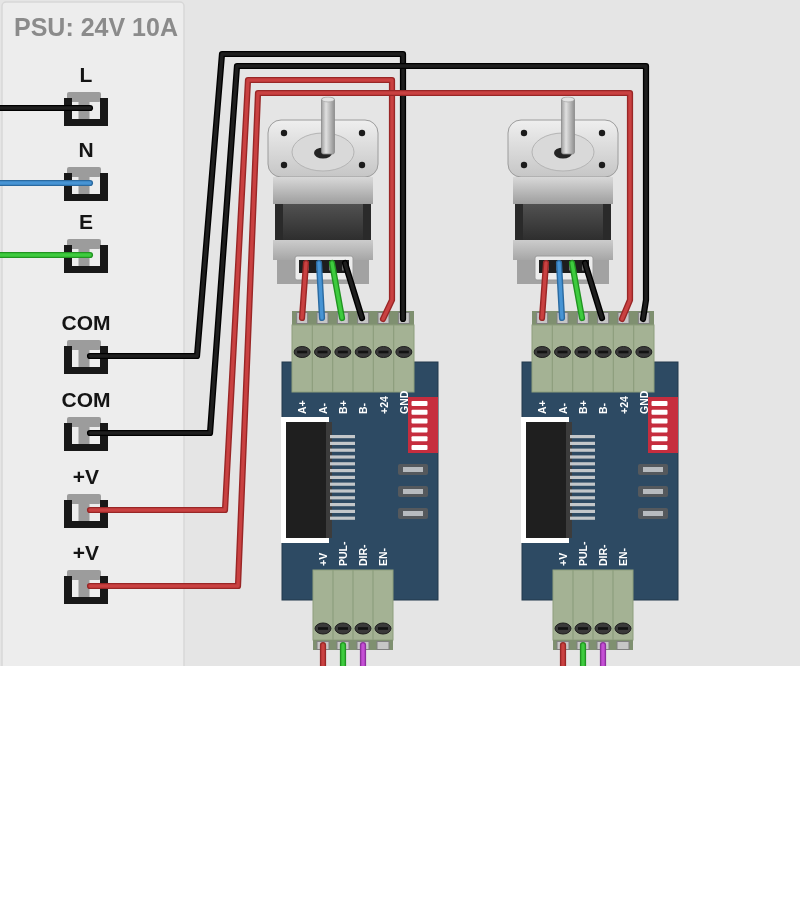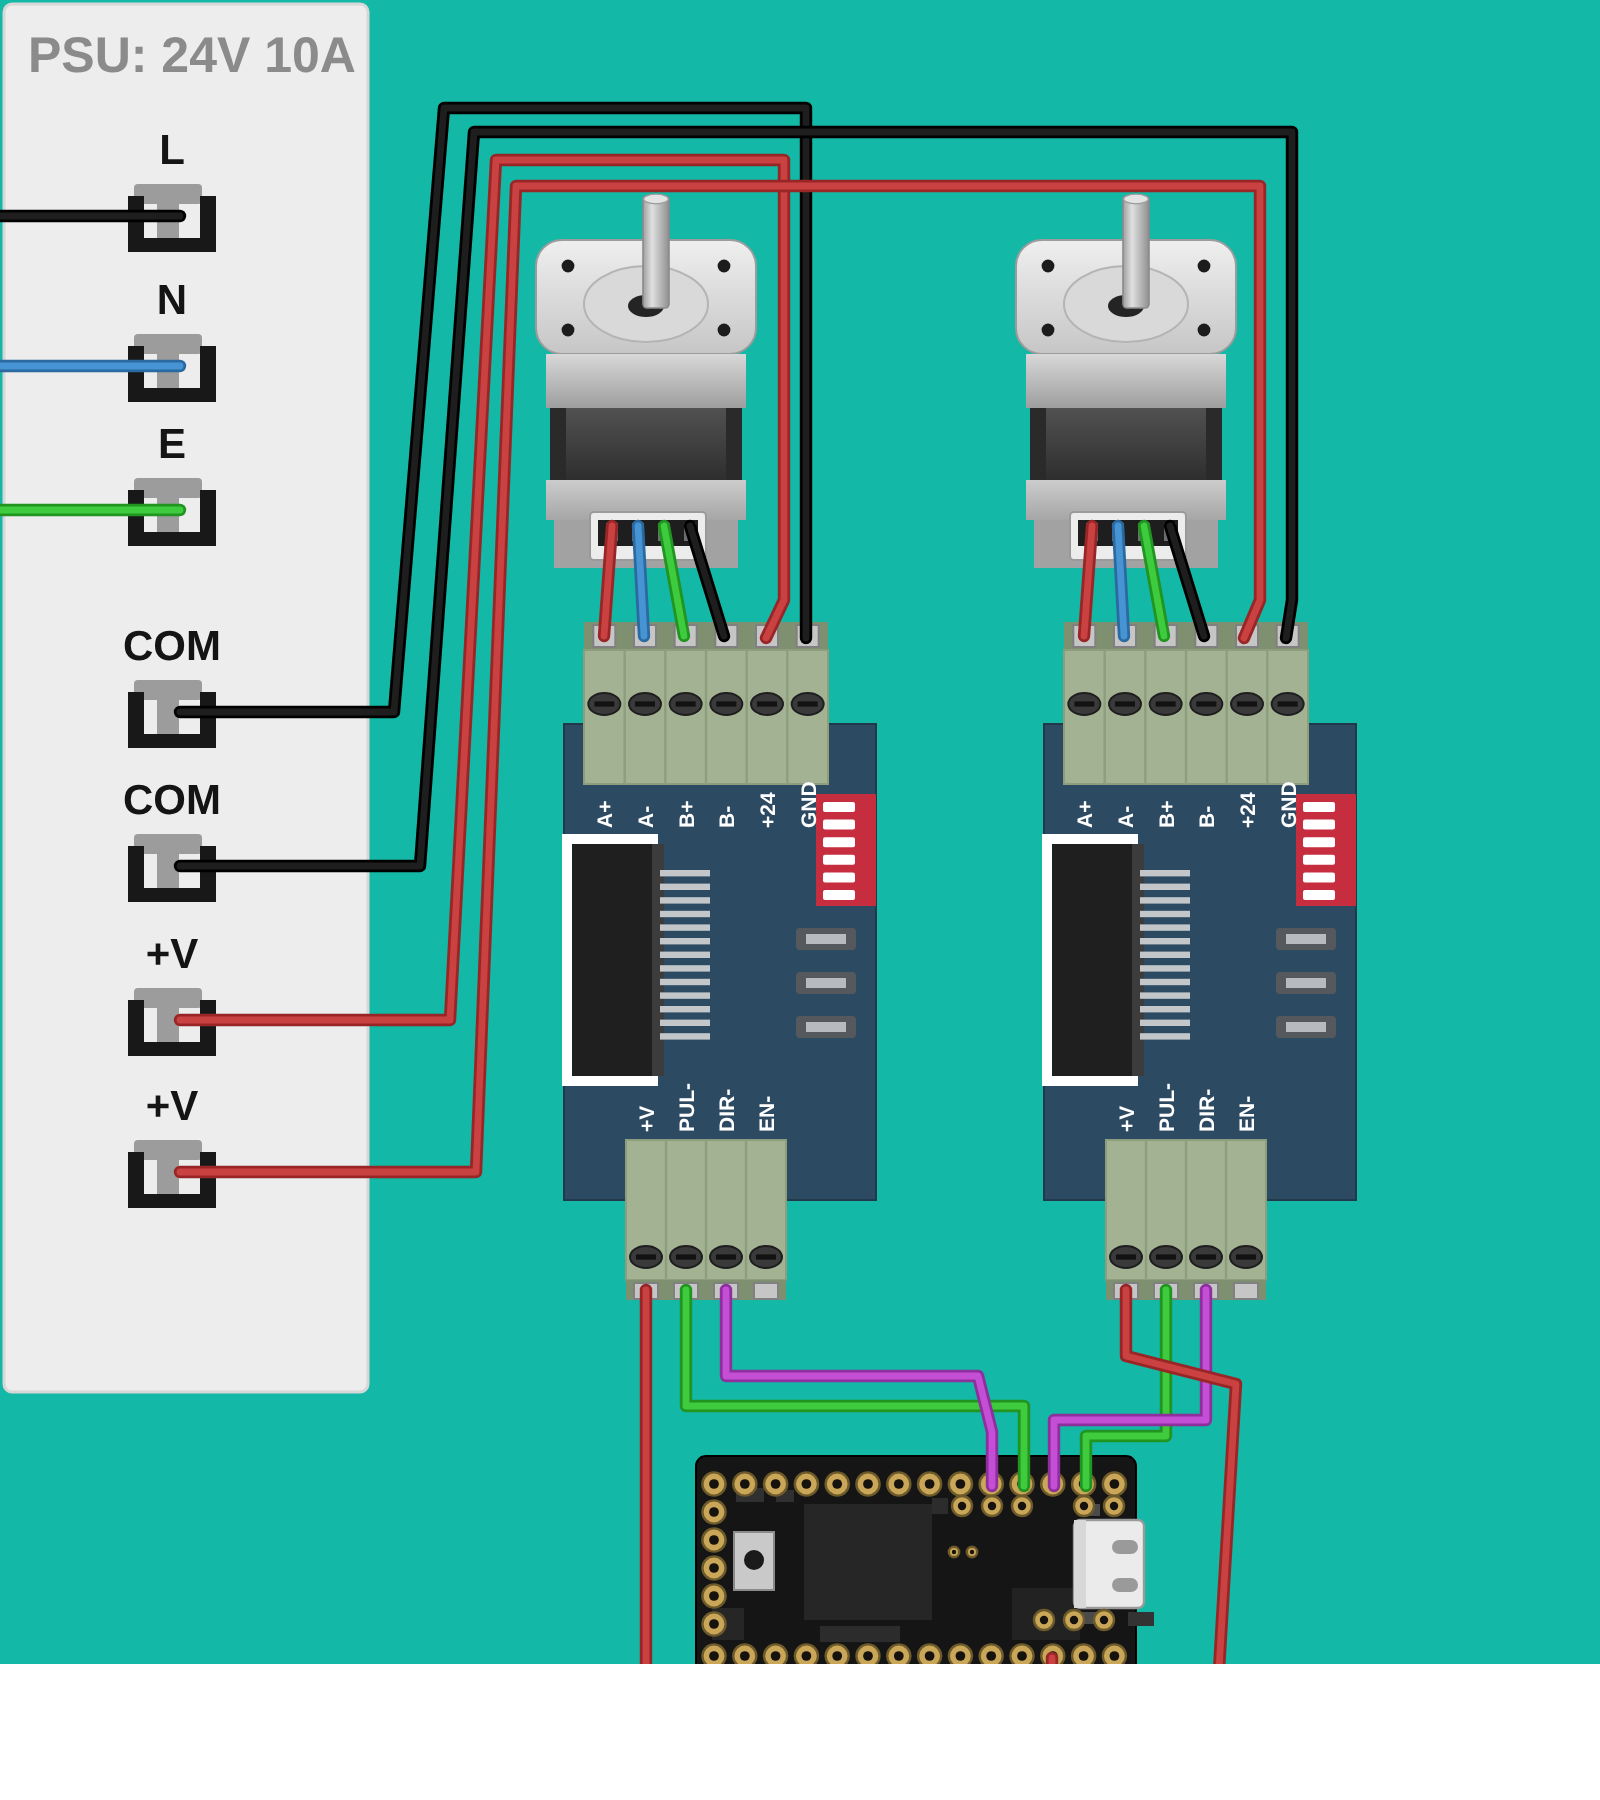--- a/index.html
+++ b/index.html
@@ -1,21 +1,21 @@
 <!DOCTYPE html>
 <html style="--psu-bg: #ededed; --psu-title-gray: #8b8b8b; --pcb-blue: #2d4a63; --terminal-green: #a4b294; --terminal-green-dark: #7f9070; --dip-red: #c62d3e; --teensy-black: #151515; --pin-gold: #c9a658; --usb-silver: #ebebeb;"><head>
 <meta charset="utf-8">
 <style>
   :root{
     --psu-bg:#ededed; --psu-title-gray:#8b8b8b; --pcb-blue:#2d4a63;
     --terminal-green:#a4b294; --terminal-green-dark:#7f9070; --dip-red:#c62d3e;
     --teensy-black:#151515; --pin-gold:#c9a658; --usb-silver:#ebebeb;
   }
   html,body{margin:0;padding:0;background:#ffffff;}
-  .stage{width:800px;height:832px;position:relative;background:#14b8a6;overflow:hidden;}
+  .stage{width:800px;height:666px;position:relative;background:#e5e5e5;overflow:hidden;}
   .psu{fill:var(--psu-bg);stroke:#d7d7d7;stroke-width:1.5;}
   .psutitle{fill:var(--psu-title-gray);font:700 25px "Liberation Sans",sans-serif;}
   .tlabel{fill:#141414;font:700 21px "Liberation Sans",sans-serif;text-anchor:middle;}
   .pcb{fill:var(--pcb-blue);stroke:#22394c;stroke-width:1;}
   .blockbody{fill:var(--terminal-green);stroke:#8d9e7d;stroke-width:1;}
   .blockhead{fill:var(--terminal-green-dark);}
   .dipred{fill:var(--dip-red);}
   .teensy{fill:var(--teensy-black);stroke:#000;stroke-width:1;}
   .pin{fill:var(--pin-gold);stroke:#6d5a2a;stroke-width:1.2;}
   .pinhole{fill:#16120e;}

